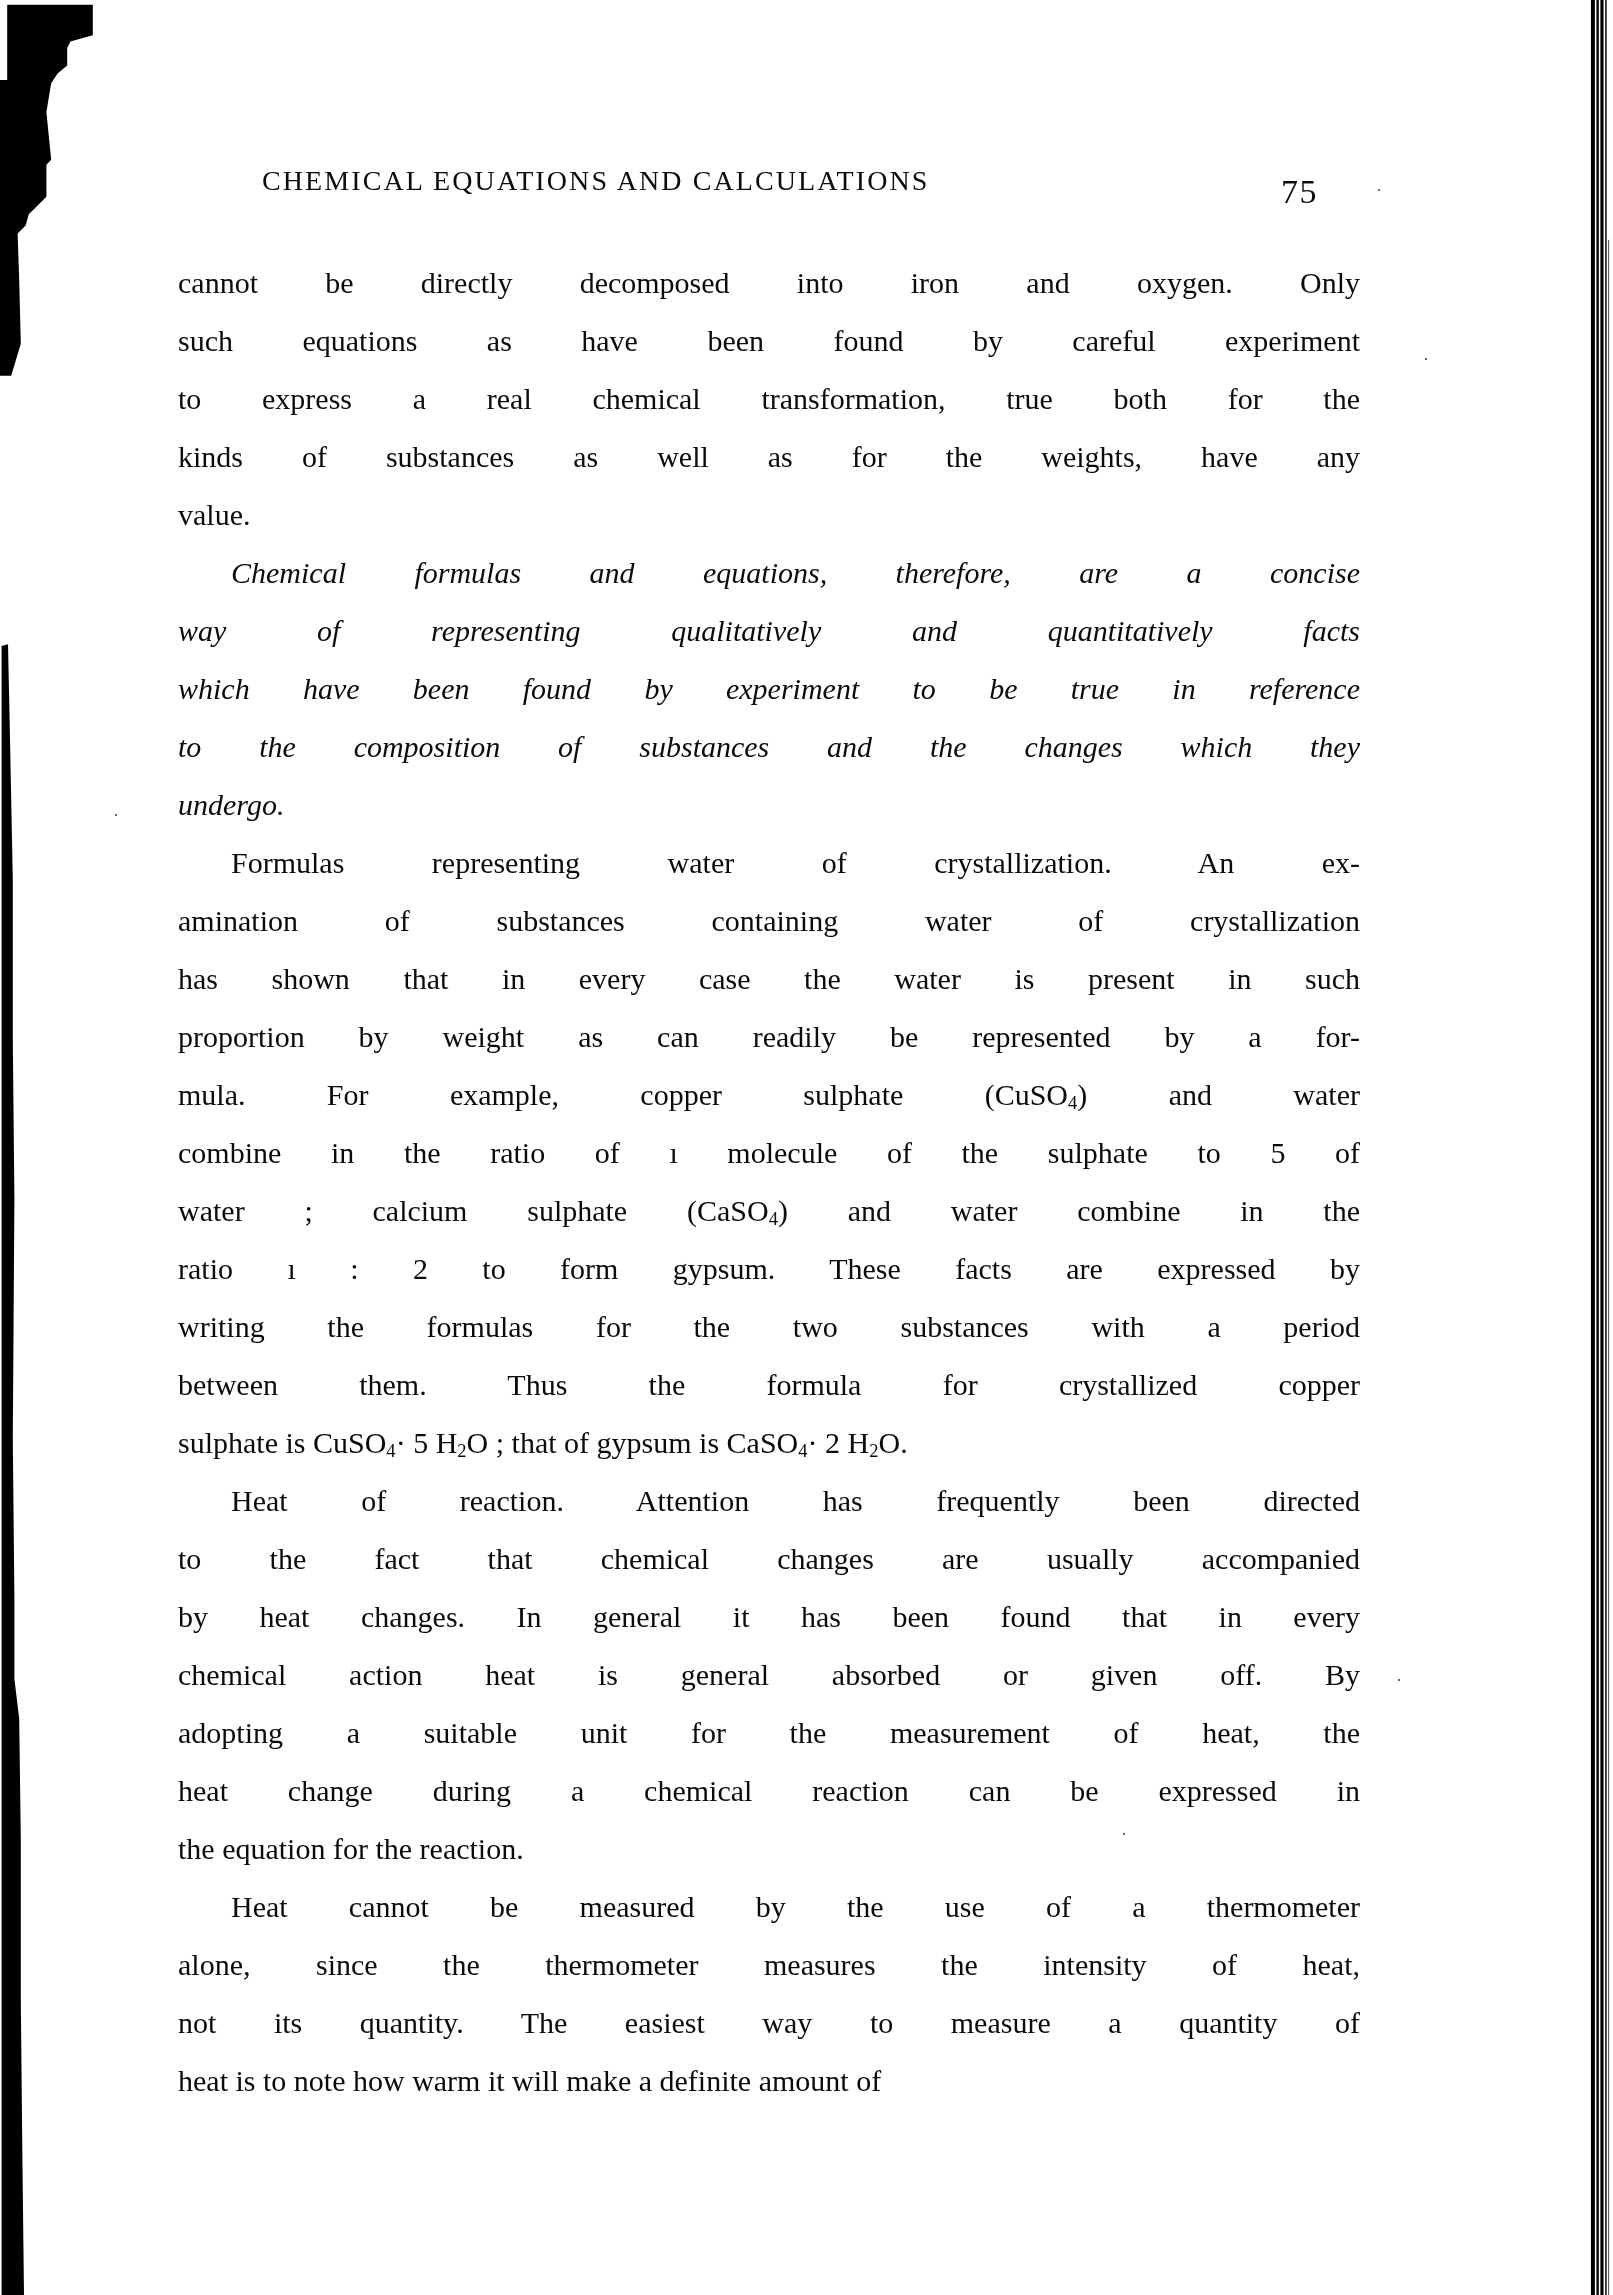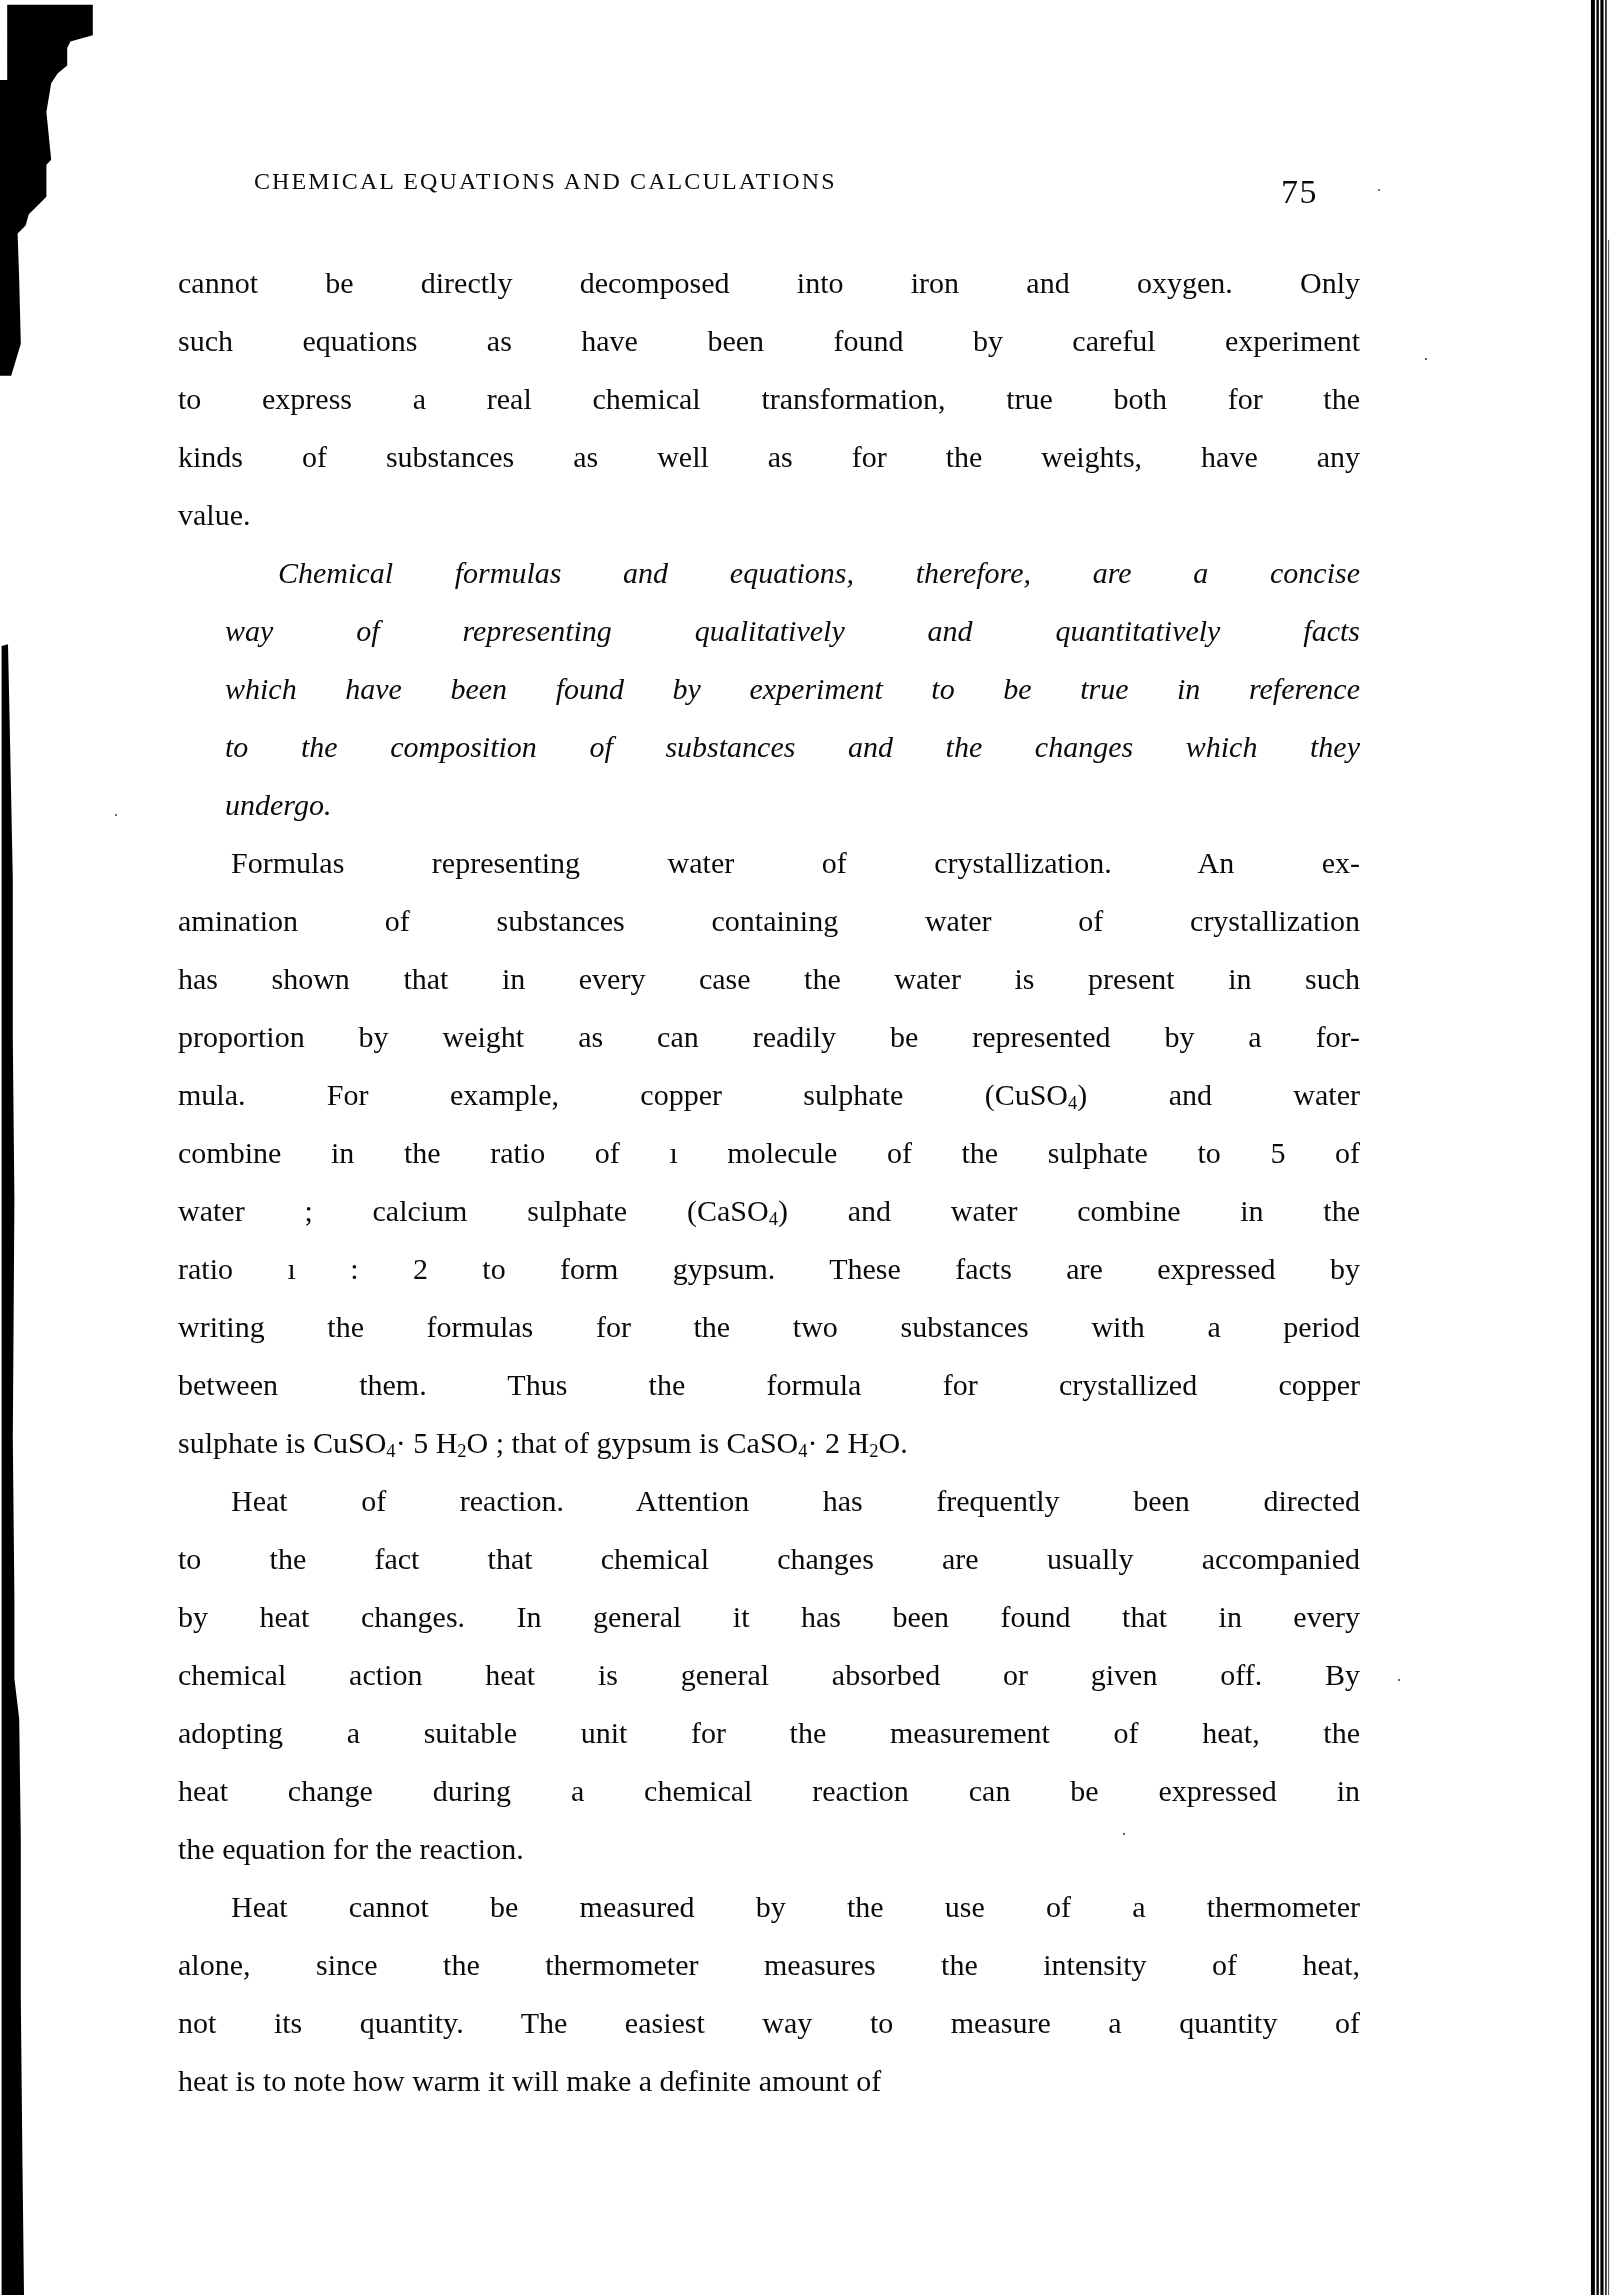--- a/index.html
+++ b/index.html
@@ -32,23 +32,23 @@
   .running-head {
     position: absolute;
     left: 254px;
     top: 157px;
     width: 1119px;
     height: 64px;
     white-space: nowrap;
   }
   .running-title {
     position: absolute;
-    left: 0;
+    left: 8px;
     top: 0;
-    font-size: 24px;
+    font-size: 28px;
     letter-spacing: 2.1px;
     line-height: 48px;
     text-transform: uppercase;
   }
   .page-number {
     position: absolute;
     left: 1027px;
     top: 11.2px;
     font-size: 34px;
     line-height: 48px;
@@ -75,21 +75,21 @@
     text-align: justify;
     text-align-last: justify;
     overflow: visible;
   }
   .line.last {
     text-align-last: left;
   }
   .line.first-indent {
     padding-left: 53px;
   }
-  .italic { font-style: italic; margin-left: 47px; }
+  .italic { font-style: italic; }
   .bold { font-weight: normal; }
   sub {
     font-size: 0.62em;
     vertical-align: -0.22em;
     line-height: 0;
   }
   .speck {
     position: absolute;
     background: #444;
     border-radius: 50%;

